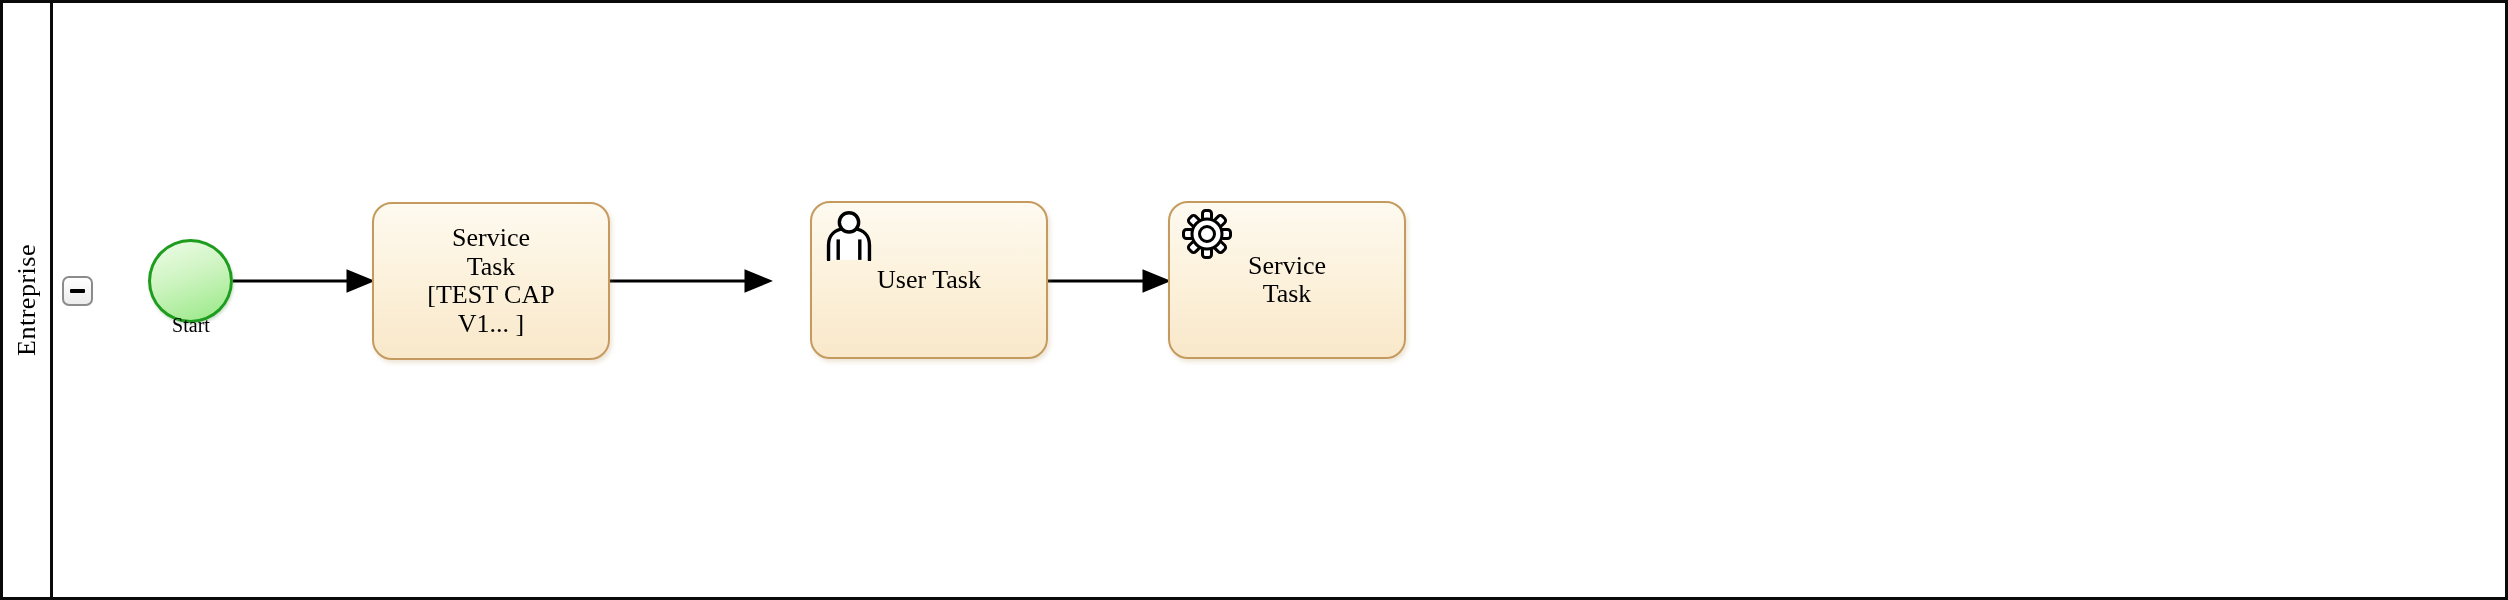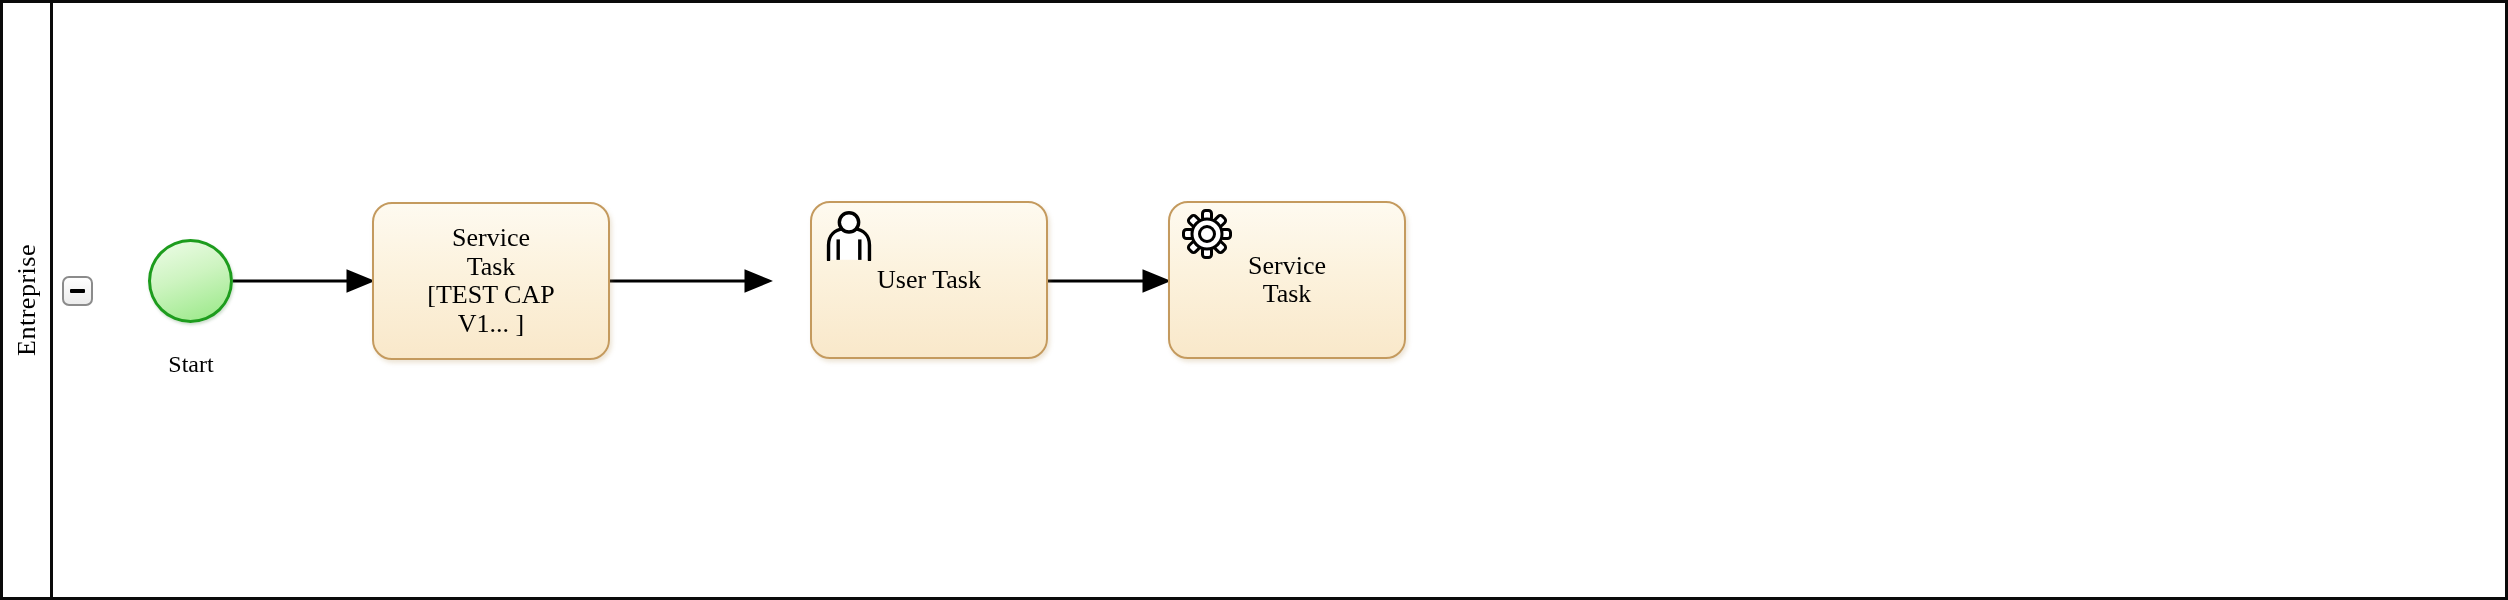--- a/index.html
+++ b/index.html
@@ -43,22 +43,22 @@
   .minus-bar{width:15px;height:4px;background:#000;border-radius:1px;}
   .edges{position:absolute;left:0;top:0;pointer-events:none;}
   .start-event{
     position:absolute;left:148px;top:239px;width:85px;height:84px;
     border:3px solid #1d9c1d;border-radius:50%;
     box-sizing:border-box;
     background:linear-gradient(160deg,#eefce8 0%,#cdf4c0 45%,#97e885 100%);
     box-shadow:1px 2px 3px rgba(60,120,60,0.25);
   }
   .start-label{
-    position:absolute;left:131px;top:350px;width:120px;
-    text-align:center;font-size:24px;line-height:28px;
+    position:absolute;left:131px;top:311px;width:120px;
+    text-align:center;font-size:20px;line-height:28px;
   }
   .task{
     position:absolute;width:238px;height:158px;
     border:2px solid #c49a5e;border-radius:20px;
     box-sizing:border-box;
     background:linear-gradient(#fefaf0 0%,#fcf2dd 45%,#f9e8ca 100%);
     box-shadow:2px 3px 4px rgba(185,150,95,0.25);
     display:flex;align-items:center;justify-content:center;
   }
   .task-1{left:372px;top:202px;}

